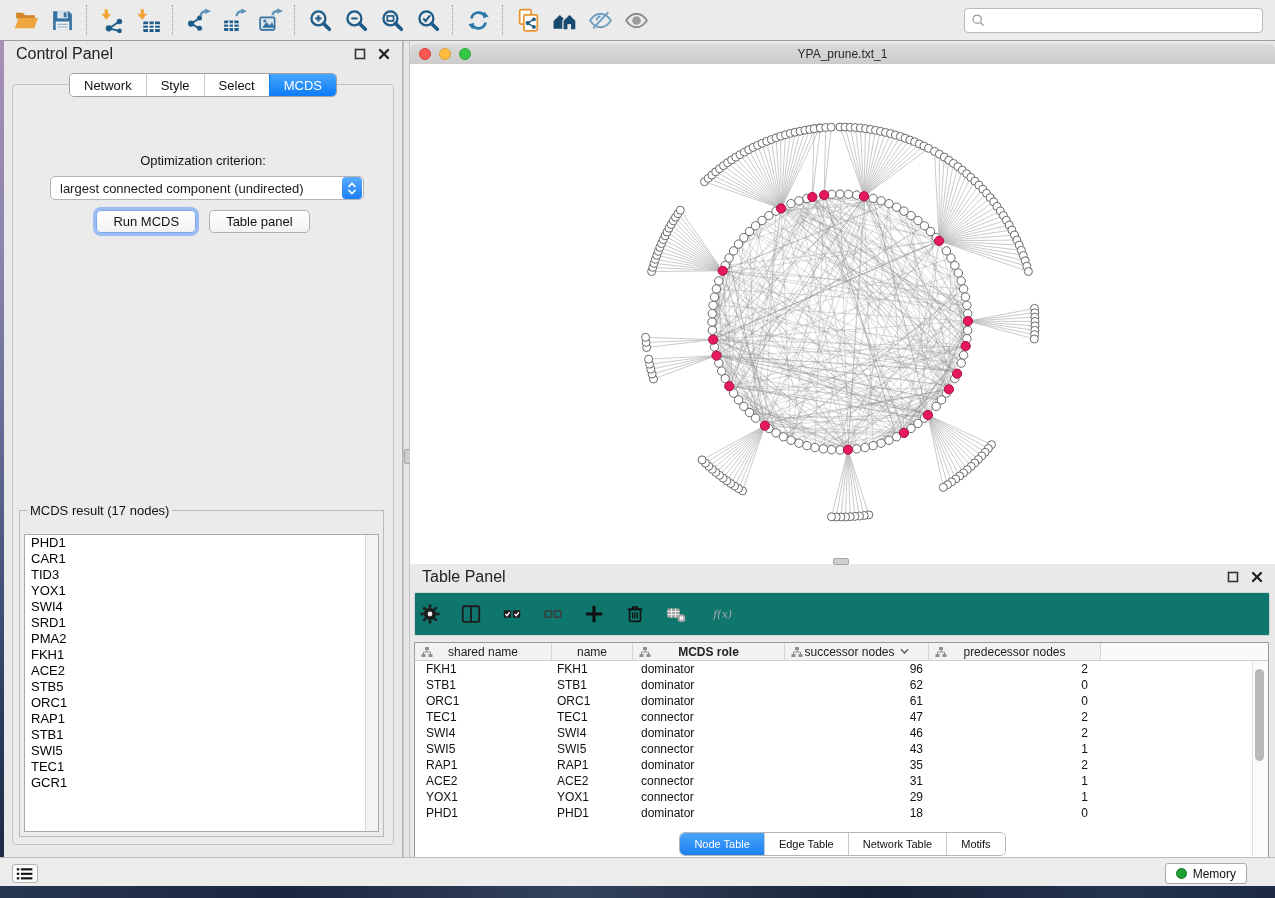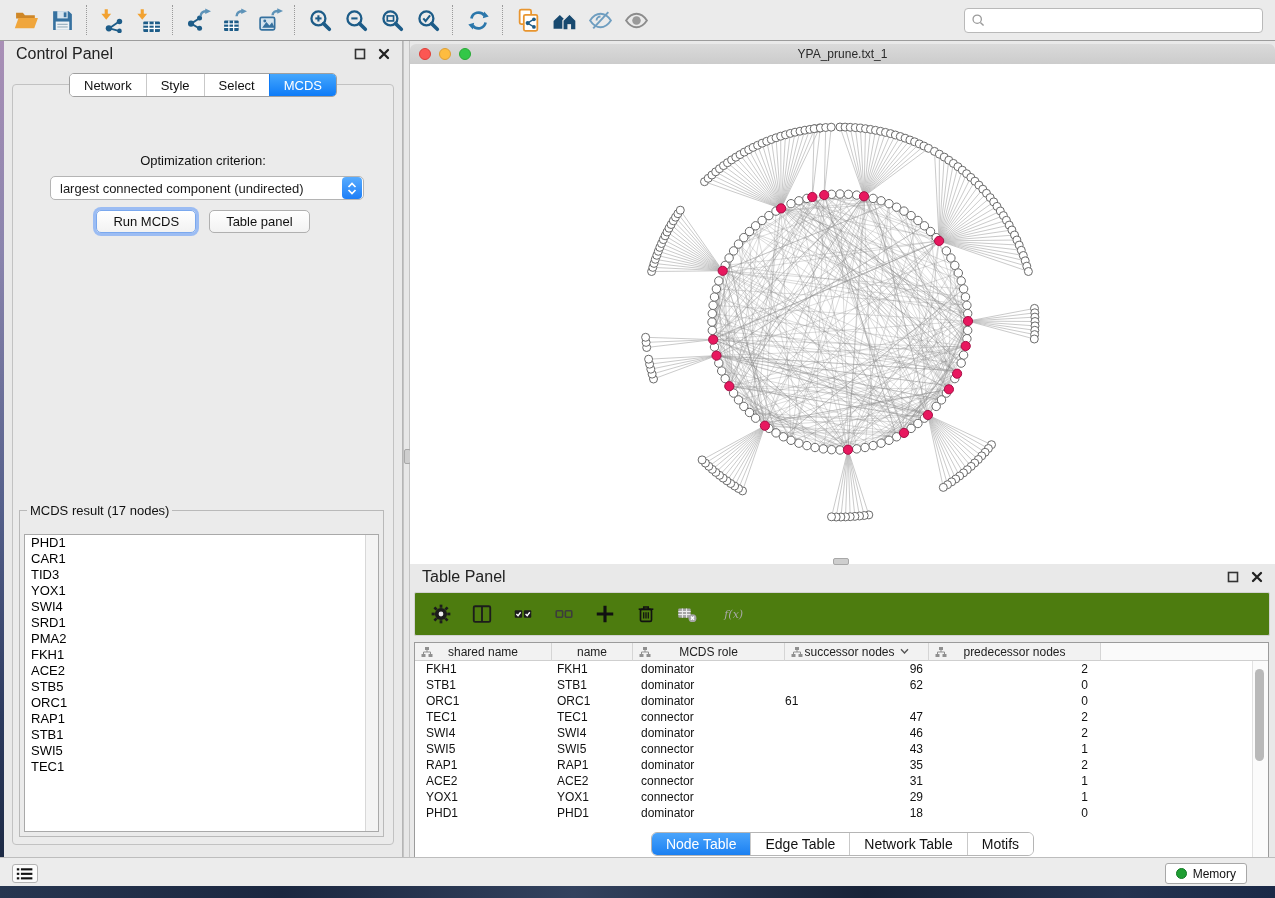--- a/index.html
+++ b/index.html
@@ -65,38 +65,38 @@
   .lights{display:flex;gap:8px;margin-left:9px;}
   .light{width:12px;height:12px;border-radius:50%;box-sizing:border-box;}
   .light.red{background:#fc5753;border:1px solid #df3e37;}
   .light.yellow{background:#fdbc40;border:1px solid #de9f34;}
   .light.green{background:#33c748;border:1px solid #27aa35;}
   .net-title{position:absolute;left:0;right:0;text-align:center;font-size:12px;color:#2a2a2a;}
   .net-canvas{position:absolute;left:0;right:0;top:23px;bottom:0;background:#fff;}
 
   
   .tp{position:absolute;left:410px;top:564px;width:865px;height:293px;background:#e9e9e9;}
-  .tp-toolbar{position:absolute;left:4px;right:5px;top:28px;height:44px;background:#4d7c0f;border:1px solid #d2d2d2;
-              border-radius:2px;display:flex;align-items:center;gap:17px;padding-left:14px;box-sizing:border-box;}
+  .tp-toolbar{position:absolute;left:4px;right:5px;top:28px;height:44px;background:#0f766e;border:1px solid #d2d2d2;
+              border-radius:2px;display:flex;align-items:center;gap:17px;padding-left:3px;box-sizing:border-box;}
   .tp-toolbar .tbtn{width:24px;height:24px;}
   .tp-toolbar .tbtn svg{width:22px;height:22px;}
   .tbl{position:absolute;left:4px;right:6px;top:78px;height:236px;border:1px solid #9b9b9b;background:#fff;overflow:hidden;box-sizing:border-box;}
   .thead{display:flex;height:18px;}
   .th{position:relative;height:18px;background:#f2f2f2;border-right:1px solid #d5d5d5;border-bottom:1px solid #cfcfcf;
       box-sizing:border-box;font-size:12px;color:#222;display:flex;align-items:center;justify-content:center;}
   .th .sitemap{position:absolute;left:6px;top:3px;}
   .th .sort{margin-left:5px;display:flex;}
   .th.filler{flex:1;border-right:none;background:#fafafa;}
   .trow{display:flex;height:16px;}
   .td{height:16px;box-sizing:border-box;font-size:12px;color:#111;white-space:nowrap;overflow:hidden;line-height:16px;}
   .tbl-scroll{position:absolute;right:0;top:18px;bottom:0;width:15px;background:#fbfbfb;border-left:1px solid #e2e2e2;}
   .tbl-scroll .thumb{position:absolute;left:2px;width:9px;top:8px;height:92px;background:#b9b9b9;border-radius:5px;}
   .btabs{position:absolute;left:0;right:0;top:268px;display:flex;justify-content:center;}
   .btabs-group{display:flex;border:1px solid #b5b5b5;border-radius:6px;overflow:hidden;background:#fff;}
-  .btab{padding:0 14px;height:22px;display:flex;align-items:center;font-size:14px;color:#111;background:#fff;border-left:1px solid #c9c9c9;}
+  .btab{padding:0 14px;height:22px;display:flex;align-items:center;font-size:11px;color:#111;background:#fff;border-left:1px solid #c9c9c9;}
   .btab:first-child{border-left:none;}
   .btab.active{background:linear-gradient(#4aa4fb,#1b80f2);color:#fff;border-left-color:#1b80f2;}
 
   
   .statusbar{position:absolute;left:0;top:857px;width:1275px;height:29px;background:#ececec;border-top:1px solid #bdbdbd;box-sizing:border-box;}
   .list-btn{position:absolute;left:12px;top:6px;width:26px;height:19px;background:#fbfbfb;border:1px solid #b3b3b3;border-radius:3px;
             display:flex;align-items:center;justify-content:center;padding:0;}
   .mem-btn{position:absolute;right:28px;top:5px;height:21px;background:#fff;border:1px solid #a8a8a8;border-radius:3px;
            display:flex;align-items:center;gap:6px;padding:0 10px;font:12px "Liberation Sans",sans-serif;color:#111;}
   .mem-dot{width:11px;height:11px;border-radius:50%;background:#1f9e33;border:1px solid #127a24;box-sizing:border-box;}
@@ -319,20 +319,21 @@
             <div class="mcds-item">SRD1</div>
             <div class="mcds-item">PMA2</div>
             <div class="mcds-item">FKH1</div>
             <div class="mcds-item">ACE2</div>
             <div class="mcds-item">STB5</div>
             <div class="mcds-item">ORC1</div>
             <div class="mcds-item">RAP1</div>
             <div class="mcds-item">STB1</div>
             <div class="mcds-item">SWI5</div>
             <div class="mcds-item">TEC1</div>
+            <div class="mcds-item">GCR1</div>
           </div>
       </fieldset>
     </div>
   </div>
 
   <div class="split-v">
       <div class="grip"></div>
     </div>
 
   <div class="netwin">
@@ -1169,21 +1170,21 @@
                   <rect x="7.5" y="8" width="4" height="3"></rect>
                 </g>
                 <path d="M6 4v2M2.5 8V6h7v2" stroke="#8f8f8f" fill="none" stroke-width="1"></path>
               </svg>
             </span>
             <span>shared name</span>
           </div>
           <div class="th" style="width: 81px;">
             <span>name</span>
           </div>
-          <div class="th" style="width: 152px;">
+          <div class="th" style="width: 152px; font-weight: bold;">
             <span class="sitemap">
               <svg viewBox="0 0 12 12" width="12" height="12">
                 <g fill="#8f8f8f">
                   <rect x="4" y="1" width="4" height="3"></rect>
                   <rect x="0.5" y="8" width="4" height="3"></rect>
                   <rect x="7.5" y="8" width="4" height="3"></rect>
                 </g>
                 <path d="M6 4v2M2.5 8V6h7v2" stroke="#8f8f8f" fill="none" stroke-width="1"></path>
               </svg>
             </span>
@@ -1234,21 +1235,21 @@
             <div class="td" style="width: 137px; text-align: left; padding-left: 11px;">STB1</div>
             <div class="td" style="width: 81px; text-align: left; padding-left: 5px;">STB1</div>
             <div class="td" style="width: 152px; text-align: left; padding-left: 8px;">dominator</div>
             <div class="td" style="width: 144px; text-align: right; padding-right: 6px;">62</div>
             <div class="td" style="width: 172px; text-align: right; padding-right: 13px;">0</div>
           </div>
           <div class="trow">
             <div class="td" style="width: 137px; text-align: left; padding-left: 11px;">ORC1</div>
             <div class="td" style="width: 81px; text-align: left; padding-left: 5px;">ORC1</div>
             <div class="td" style="width: 152px; text-align: left; padding-left: 8px;">dominator</div>
-            <div class="td" style="width: 144px; text-align: left; padding-right: 6px;">61</div>
+            <div class="td" style="width: 144px; text-align: right; padding-right: 6px;">61</div>
             <div class="td" style="width: 172px; text-align: right; padding-right: 13px;">0</div>
           </div>
           <div class="trow">
             <div class="td" style="width: 137px; text-align: left; padding-left: 11px;">TEC1</div>
             <div class="td" style="width: 81px; text-align: left; padding-left: 5px;">TEC1</div>
             <div class="td" style="width: 152px; text-align: left; padding-left: 8px;">connector</div>
             <div class="td" style="width: 144px; text-align: right; padding-right: 6px;">47</div>
             <div class="td" style="width: 172px; text-align: right; padding-right: 13px;">2</div>
           </div>
           <div class="trow">

